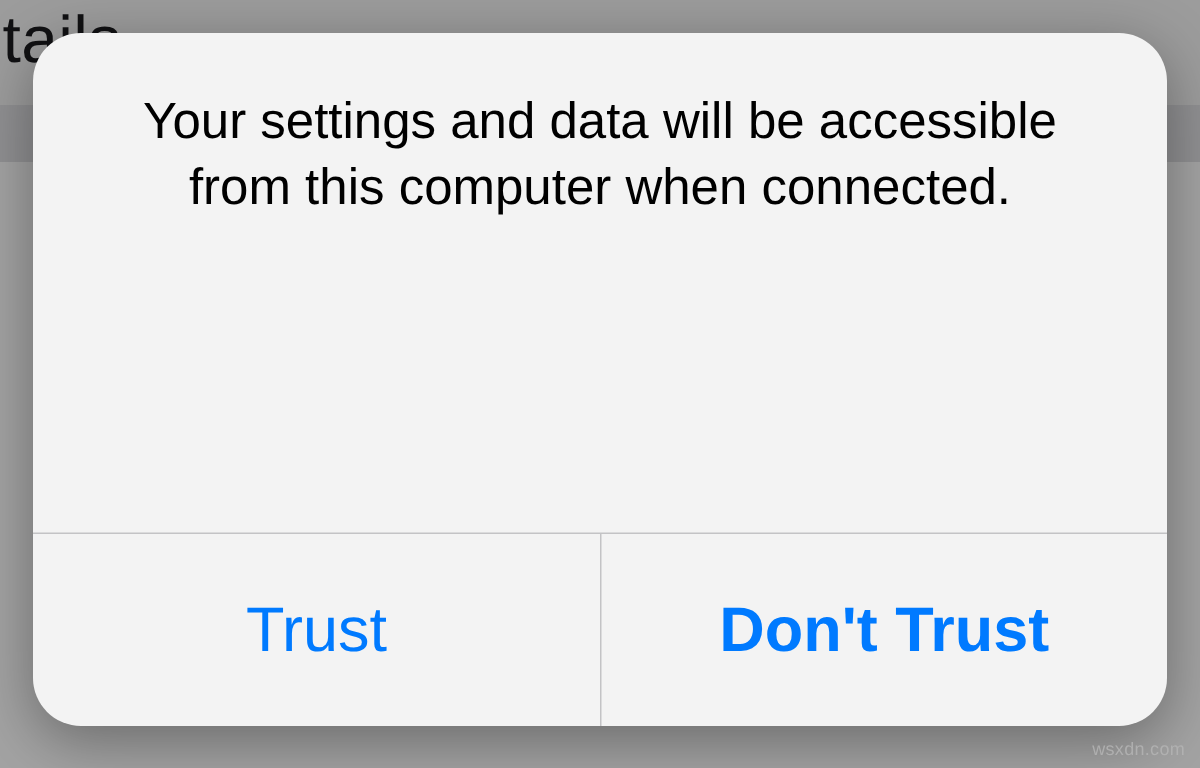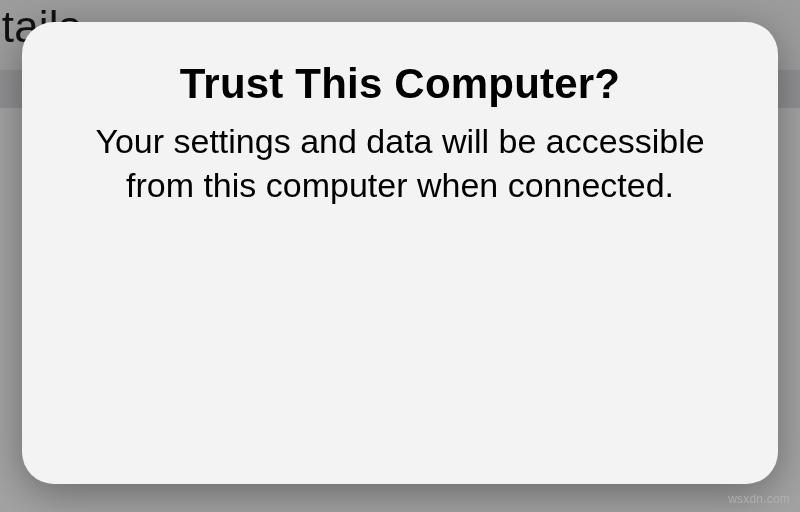--- a/index.html
+++ b/index.html
@@ -121,20 +121,23 @@
   <div class="bg-header">
     <span>e Details</span>
   </div>
   <div class="bg-body"></div>
   <div class="bg-list"></div>
 
   <div class="overlay"></div>
 
   <div class="alert">
     <div class="alert-content">
-      <div class="alert-title">Trust This Computer?</div>
       <div class="alert-message">Your settings and data will be accessible from this computer when connected.</div>
+    </div>
+    <div class="alert-buttons">
+      <button class="alert-button">Trust</button>
+      <button class="alert-button default">Don't Trust</button>
     </div>
   </div>
 
   <div class="watermark">wsxdn.com</div>
 
 </div>
 
 </body></html>

